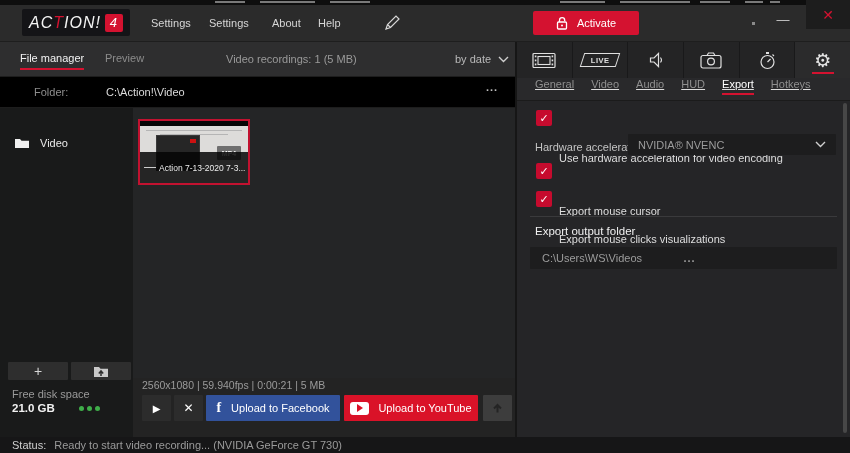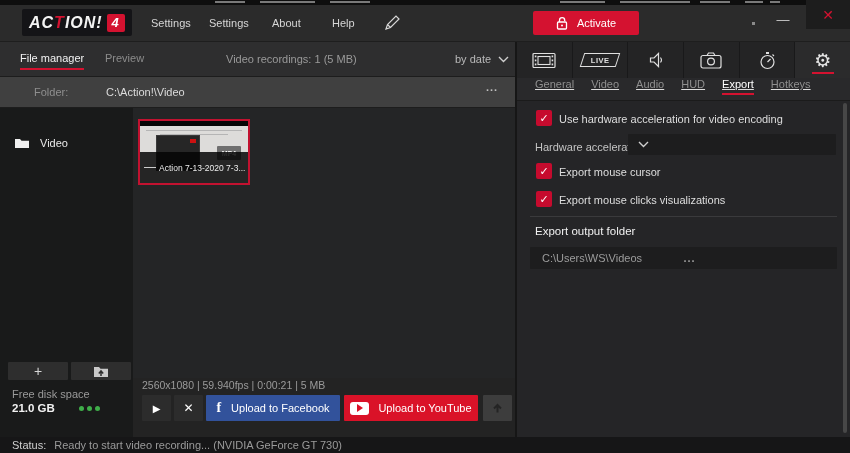--- a/index.html
+++ b/index.html
@@ -11,21 +11,21 @@
   }
   .abs { position: absolute; }
 
   
   .sliver { top:0; left:0; width:850px; height:5px; background:#0e0e0e; overflow:hidden; }
   .sliver i { position:absolute; top:1px; height:2px; background:#7a7a7a; }
 
   
   .menubar { top:5px; left:0; width:850px; height:37px; background:#2b2b2b; border-bottom:1px solid #1e1e1e; }
   .logo { left:22px; top:4px; height:27px; display:flex; align-items:center; padding:0 7px;
-          background:#141417; border-radius:2px; font-weight:bold; font-style:italic;
+          background:#141417; border-radius:2px; font-weight:normal; font-style:italic;
           font-size:16px; letter-spacing:1px; color:#f4f4f4; }
   .logo .t { color:#d41230; }
   .logo .badge4 { background:#d41230; color:#fff; width:18px; height:18px; margin-left:4px;
           display:flex; align-items:center; justify-content:center; font-size:13px; border-radius:2px; font-style:italic; }
   .menu-item { top:12px; color:#d6d6d6; cursor:default; }
   .pen { top:9px; left:383px; }
   .activate { left:533px; top:6px; width:106px; height:24px; background:#d41230; border-radius:2px;
           display:flex; align-items:center; justify-content:center; gap:8px; color:#fff; }
   .maxdot { left:752px; top:17px; width:3px; height:3px; background:#8a8a8a; }
   .minbtn { left:773px; top:6px; width:20px; height:20px; color:#cfcfcf; font-size:13px; text-align:center; line-height:18px; }
@@ -34,21 +34,21 @@
 
   
   .lheader { top:42px; left:0; width:516px; height:35px; background:#2e2e2f; border-bottom:1px solid #1d1d1d; }
   .tab-fm { left:20px; top:10px; color:#f2f2f2; padding-bottom:4px; border-bottom:2px solid #d41230; }
   .tab-pv { left:105px; top:10px; color:#8c8c8c; }
   .rec-sum { left:226px; top:11px; color:#9a9a9a; }
   .sortby { left:455px; top:11px; color:#b9b9b9; }
   .sort-ch { left:498px; top:14px; }
 
   
-  .folderrow { top:77px; left:0; width:516px; height:31px; background:#404040; border-bottom:1px solid #1d1d1d; }
+  .folderrow { top:77px; left:0; width:516px; height:31px; background:#000000; border-bottom:1px solid #1d1d1d; }
   .folder-lbl { left:34px; top:9px; color:#8f8f8f; }
   .folder-path { left:106px; top:9px; color:#dcdcdc; }
   .folder-dots { left:486px; top:4px; color:#c0c0c0; font-weight:bold; letter-spacing:1px; }
 
   
   .tree { top:108px; left:0; width:133px; height:329px; background:#191a1a; }
   .tree-item { top:24px; left:0; width:133px; height:22px; display:flex; align-items:center; gap:10px; padding-left:14px; position:absolute; }
   .tree-item span { color:#eaeaea; }
   .smallbtn { top:254px; width:60px; height:18px; background:#2e2e2e; border-radius:1px;
           display:flex; align-items:center; justify-content:center; color:#d8d8d8; position:absolute; }
@@ -99,21 +99,21 @@
   .liveic span { transform:skewX(18deg); font-size:7.5px; font-weight:bold; letter-spacing:.5px; color:#e0e0e0; }
 
   .rtabs { top:78px; left:517px; width:333px; height:23px; background:#29292b; display:flex; align-items:flex-start;
           gap:17px; padding-left:18px; border-bottom:1px solid #1b1b1b;text-decoration:underline; }
   .rtab { color:#8f8f8f; cursor:pointer; }
   .rtab.active { color:#ffffff; padding-bottom:3px; border-bottom:2px solid #d41230; margin-bottom:-5px; }
 
   .rcontent { top:101px; left:517px; width:333px; height:336px; background:#252527; }
   .cb { position:absolute; width:16px; height:16px; background:#c60b2e; border-radius:2px; color:#fff;
           font-size:11px; text-align:center; line-height:16px; cursor:pointer; }
-  .optlbl { position:absolute; color:#dedede; }
+  .optlbl { position:absolute; color:#dedede;margin-top:39px; }
   .hwlbl { position:absolute; left:18px; top:40px; color:#c4c4c4; }
   .dropdown { position:absolute; left:111px; top:33px; width:208px; height:21px; background:#1d1d1e; border-radius:1px;
           display:flex; align-items:center; padding:0 10px; cursor:pointer; }
   .dropdown span { color:#9c9c9c; flex:1; }
   .divline { position:absolute; left:13px; top:115px; width:307px; height:1px; background:#3a3a3c; }
   .outhdr { position:absolute; left:18px; top:124px; color:#f0f0f0; font-size:11.5px; }
   .outfield { position:absolute; left:13px; top:146px; width:307px; height:22px; background:#1d1d1e; border-radius:1px;
           display:flex; align-items:center; padding:0 12px; }
   .outfield span { color:#9c9c9c; flex:1; }
   .fdots { color:#b5b5b5; font-weight:bold; letter-spacing:1px; line-height:6px; }
@@ -143,21 +143,21 @@
   </div>
 
   <div class="abs menubar">
     <div class="abs logo">
       <span><span>AC</span><span class="t">T</span><span>ION!</span></span>
       <span class="badge4">4</span>
     </div>
     <span class="abs menu-item" style="left:151px">Settings</span>
     <span class="abs menu-item" style="left:209px">Settings</span>
     <span class="abs menu-item" style="left:272px">About</span>
-    <span class="abs menu-item" style="left:332px">Help</span>
+    <span class="abs menu-item" style="left:318px">Help</span>
     <span class="abs pen">
       <svg width="18" height="18" viewBox="0 0 18 18">
           <path d="M3 15 L4.5 10.5 L13 2 L16 5 L7.5 13.5 Z M4.5 10.5 L7.5 13.5" fill="none" stroke="#d8d8d8" stroke-width="1.2"></path>
         </svg>
     </span>
     <div class="abs activate">
       <span>
         <svg width="13" height="15" viewBox="0 0 13 15">
             <path d="M3.5 6 V4.2 a2.6 2.6 0 0 1 5.2 0 V5" fill="none" stroke="#fff" stroke-width="1.3"></path>
             <rect x="1.5" y="6" width="9" height="7" rx="1" fill="none" stroke="#fff" stroke-width="1.3"></rect>
@@ -309,20 +309,21 @@
     <span class="rtab active">Export</span>
     <span class="rtab">Hotkeys</span>
   </div>
 
   <div class="abs rcontent">
     <span class="cb" style="left:19px;top:9px">✓</span>
     <span class="optlbl" style="left:42px;top:12px">Use hardware acceleration for video encoding</span>
 
     <span class="hwlbl">Hardware acceleration:</span>
     <div class="dropdown">
+      <span>NVIDIA® NVENC</span>
       <svg width="11" height="7" viewBox="0 0 11 7">
           <polyline points="1,1 5.5,5.5 10,1" fill="none" stroke="#cfcfcf" stroke-width="1.4"></polyline>
         </svg>
     </div>
 
     <span class="cb" style="left:19px;top:62px">✓</span>
     <span class="optlbl" style="left:42px;top:65px">Export mouse cursor</span>
 
     <span class="cb" style="left:19px;top:90px">✓</span>
     <span class="optlbl" style="left:42px;top:93px">Export mouse clicks visualizations</span>

